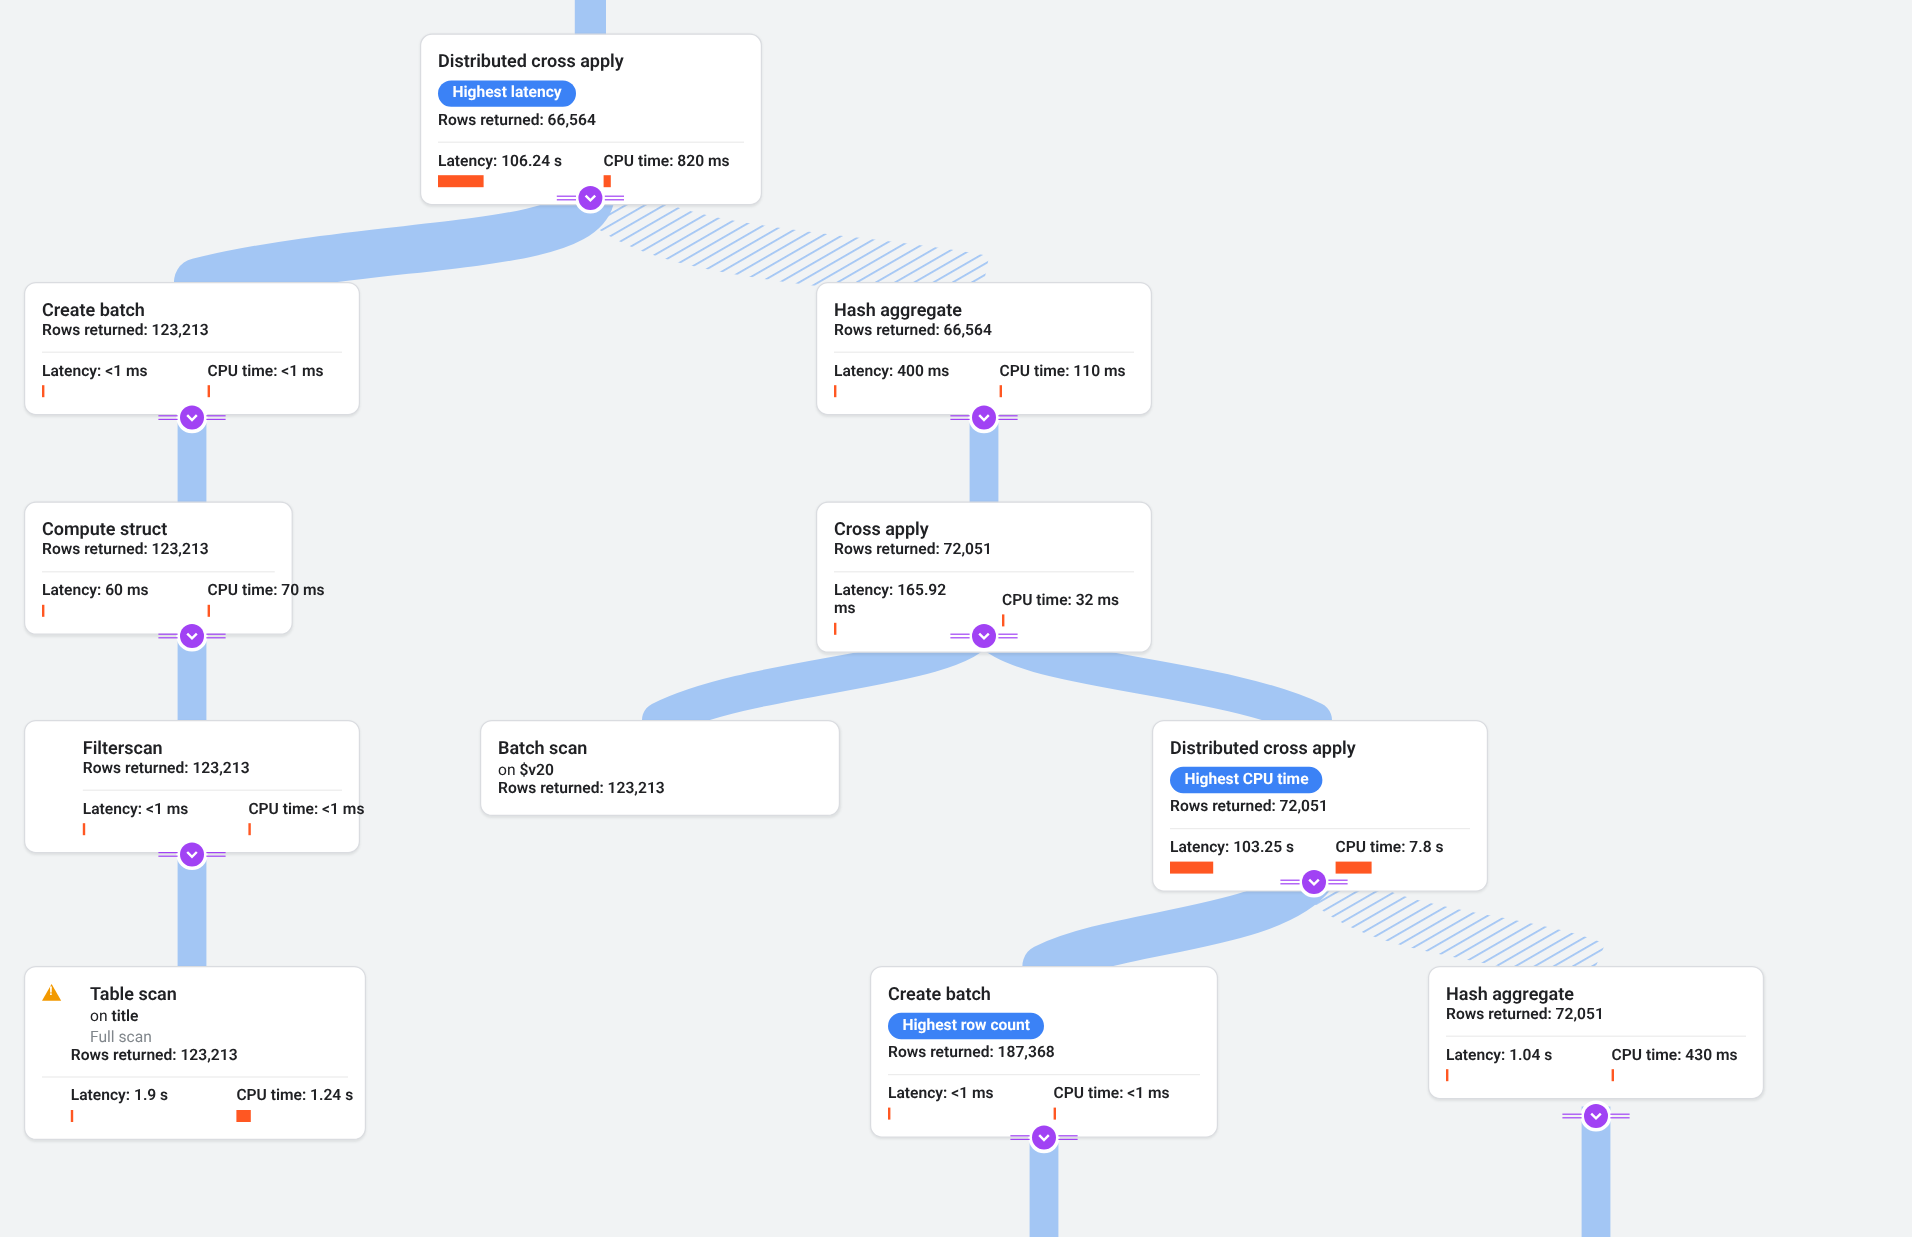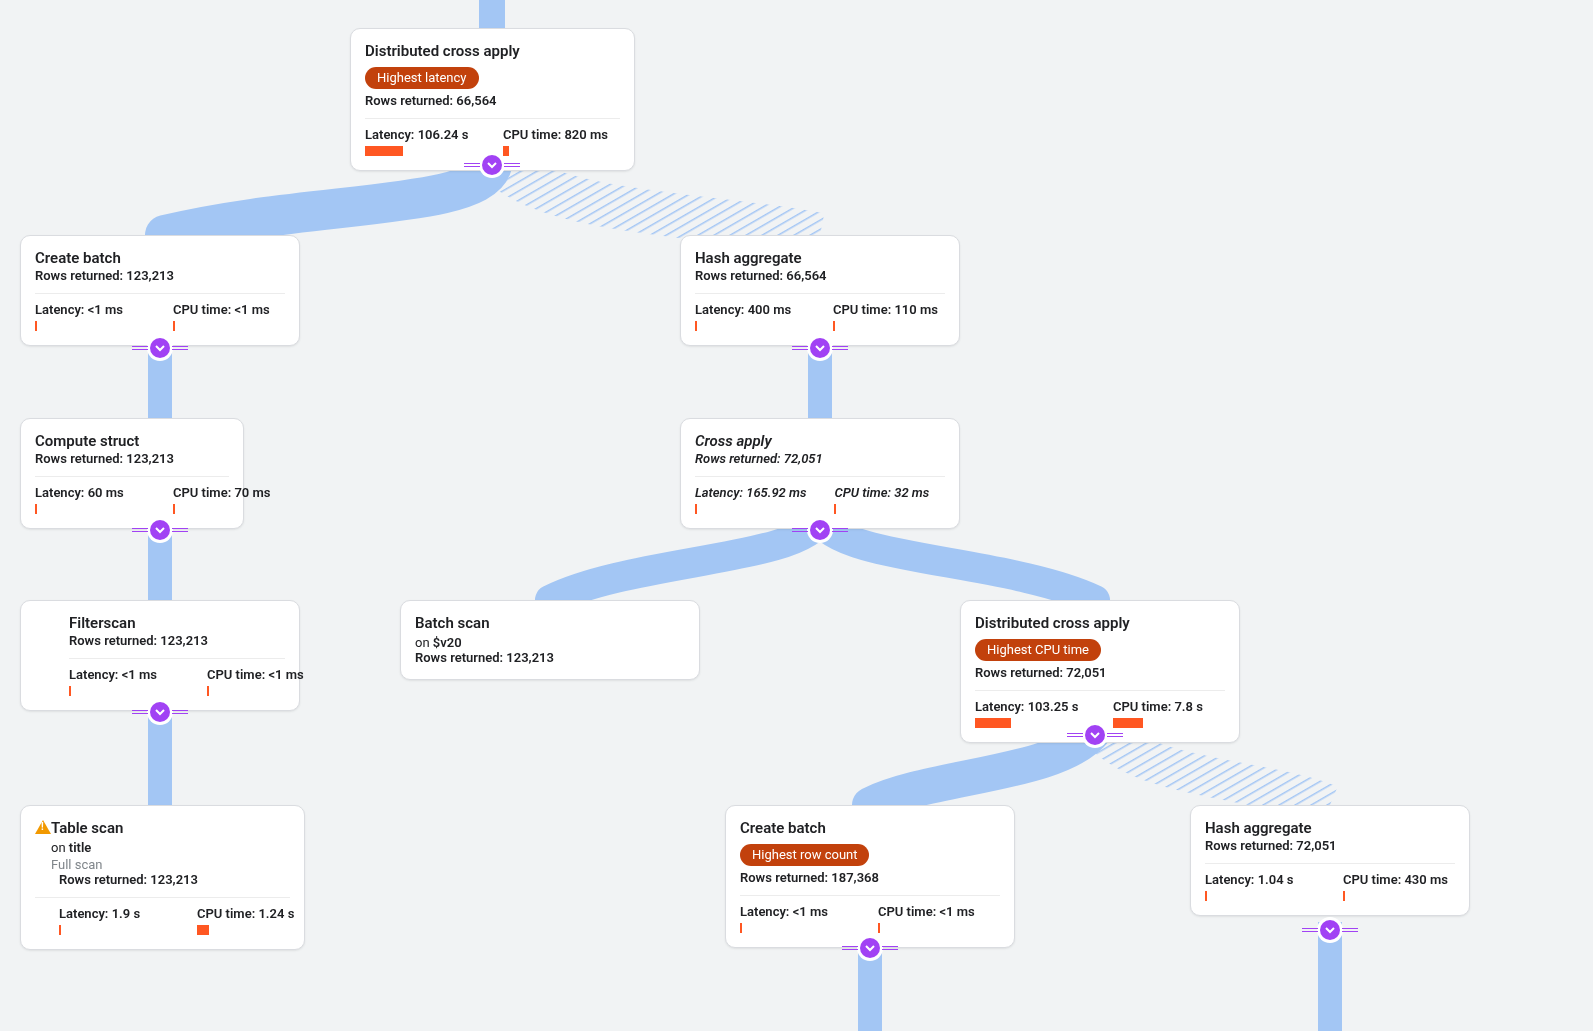--- a/index.html
+++ b/index.html
@@ -30,48 +30,48 @@
     background: #fff;
     border: 1px solid #dadce0;
     border-radius: 10px;
     padding: 12px 14px 14px 14px;
     box-sizing: border-box;
     box-shadow: 0 1px 2px rgba(60,64,67,0.1);
   }
   .node .title-row {
     display: flex;
     align-items: flex-start;
-    gap: 0;
+    gap: 24px;
   }
   .node .title {
     font-weight: 600;
     font-size: 15px;
     line-height: 20px;
   }
   .node .sub {
     font-size: 13px;
     color: #202124;
     margin-top: 2px;
   }
   .node .sub .field-label { color: #202124; }
   .node .sub .field-val { font-weight: 600; }
   .node .annot {
     font-size: 13px;
     color: #80868b;
     margin-top: 2px;
   }
   .pill {
     display: inline-block;
-    background: #c2410c;
+    background: #3b82f6;
     color: #fff;
     font-size: 13px;
     border-radius: 999px;
     padding: 3px 12px 4px 12px;
     margin: 6px 0 4px 0;
-    font-weight: 400;
+    font-weight: 700;
   }
   .rows {
     font-size: 13px;
     font-weight: 600;
     margin-top: 0;
   }
   .metrics {
     display: flex;
     gap: 28px;
     margin-top: 10px;
@@ -304,21 +304,21 @@
       </div>
       <div class="metric">
         <div class="label"><span>CPU time:</span> <span>70 ms</span></div>
         <div class="bar-track">
             <div class="bar" style="width:2px"></div>
           </div>
       </div>
     </div>
   </div>
 
-  <div class="node" style="left:680px; top:418px; width:280px;font-style:italic;">
+  <div class="node" style="left:680px; top:418px; width:280px;">
     <div class="title">Cross apply</div>
     <div class="rows">
       <span>Rows returned:</span> <span>72,051</span>
     </div>
     <div class="metrics">
       <div class="metric">
         <div class="label"><span>Latency:</span> <span>165.92 ms</span></div>
         <div class="bar-track">
             <div class="bar" style="width:2px"></div>
           </div>

